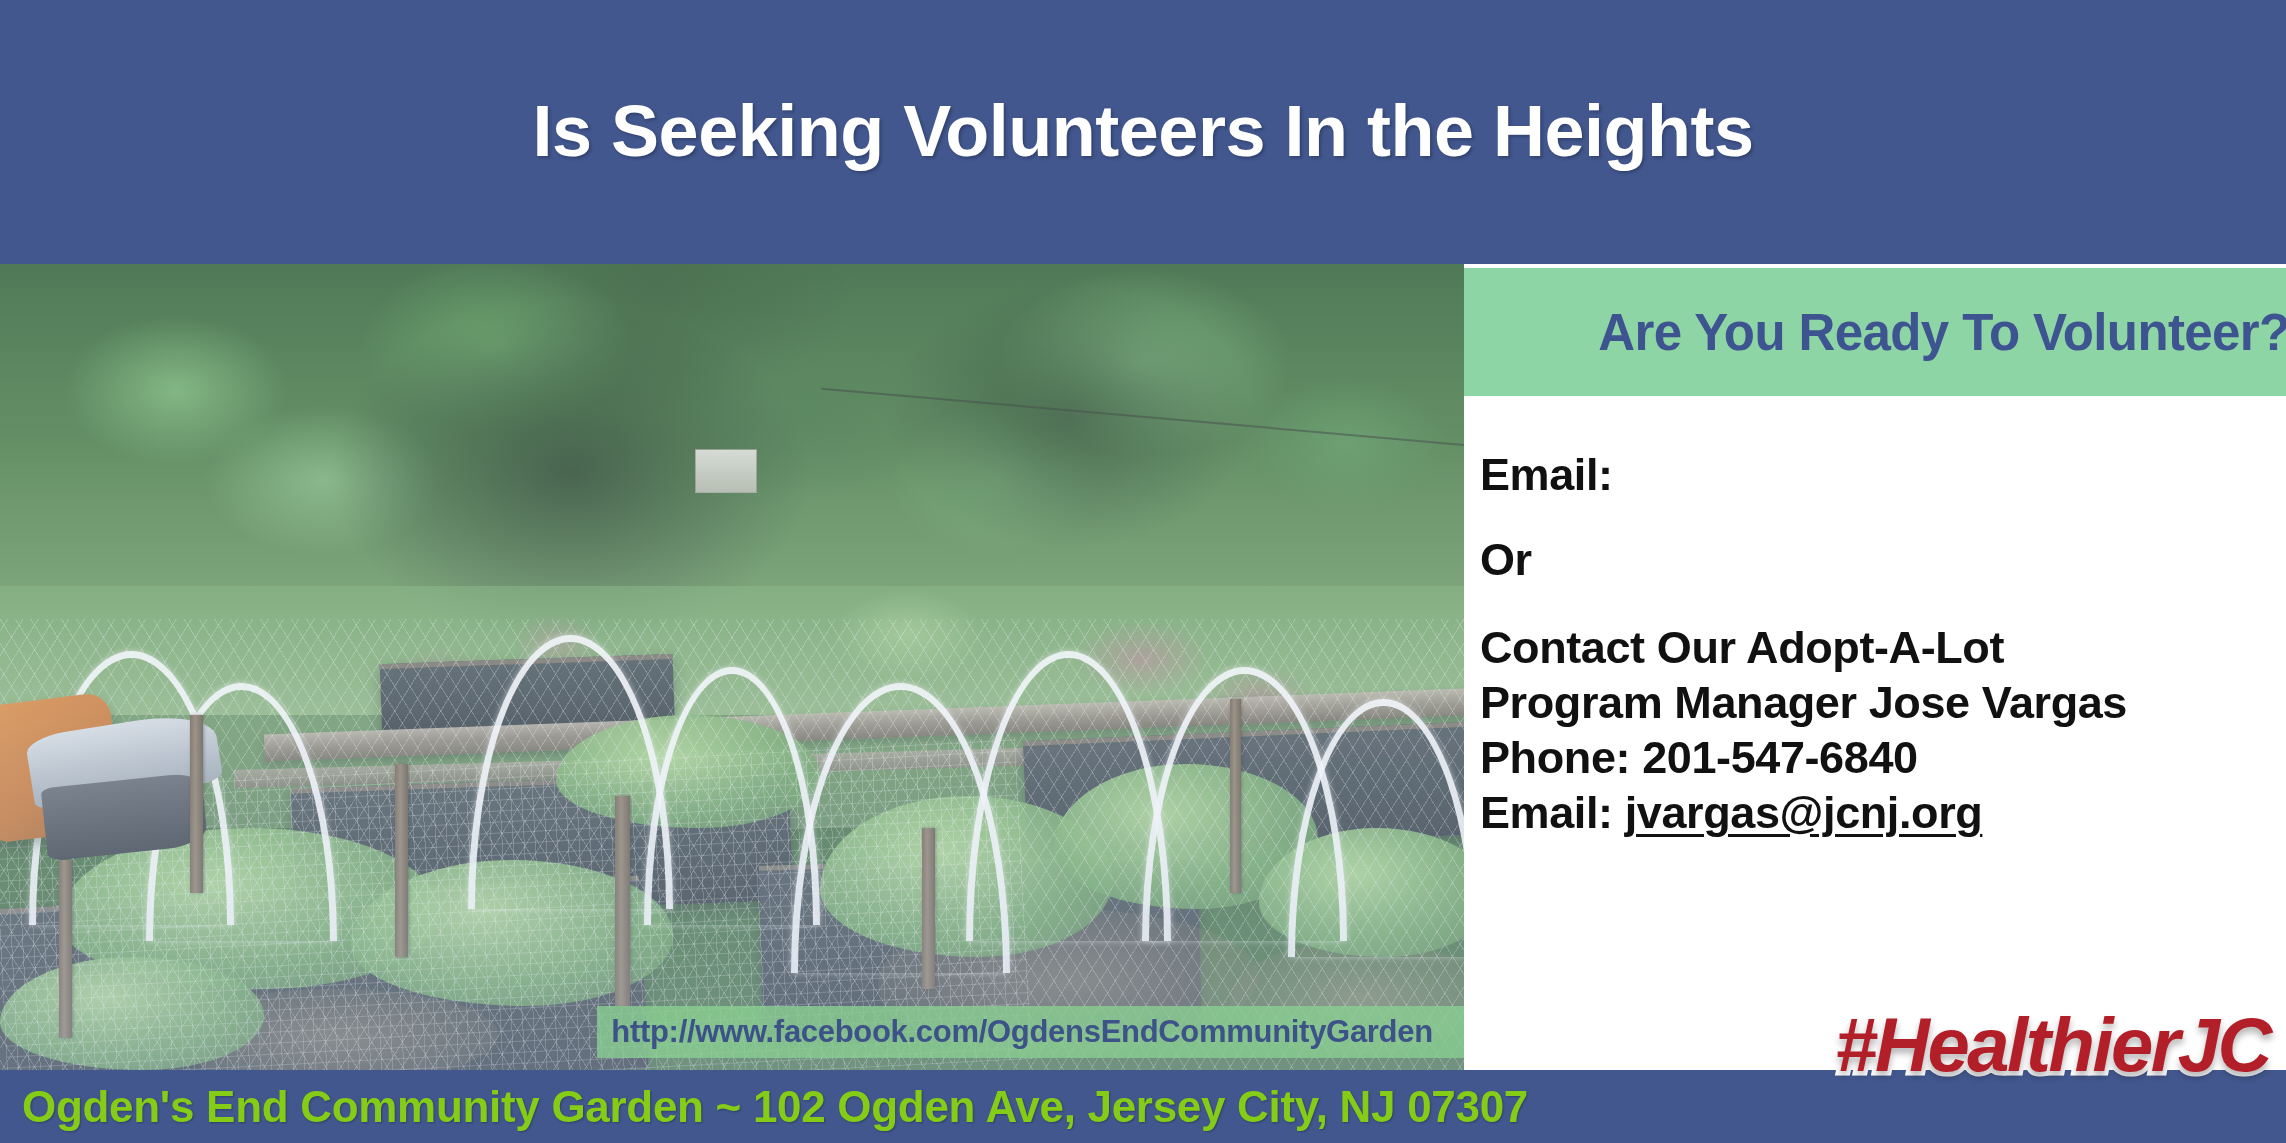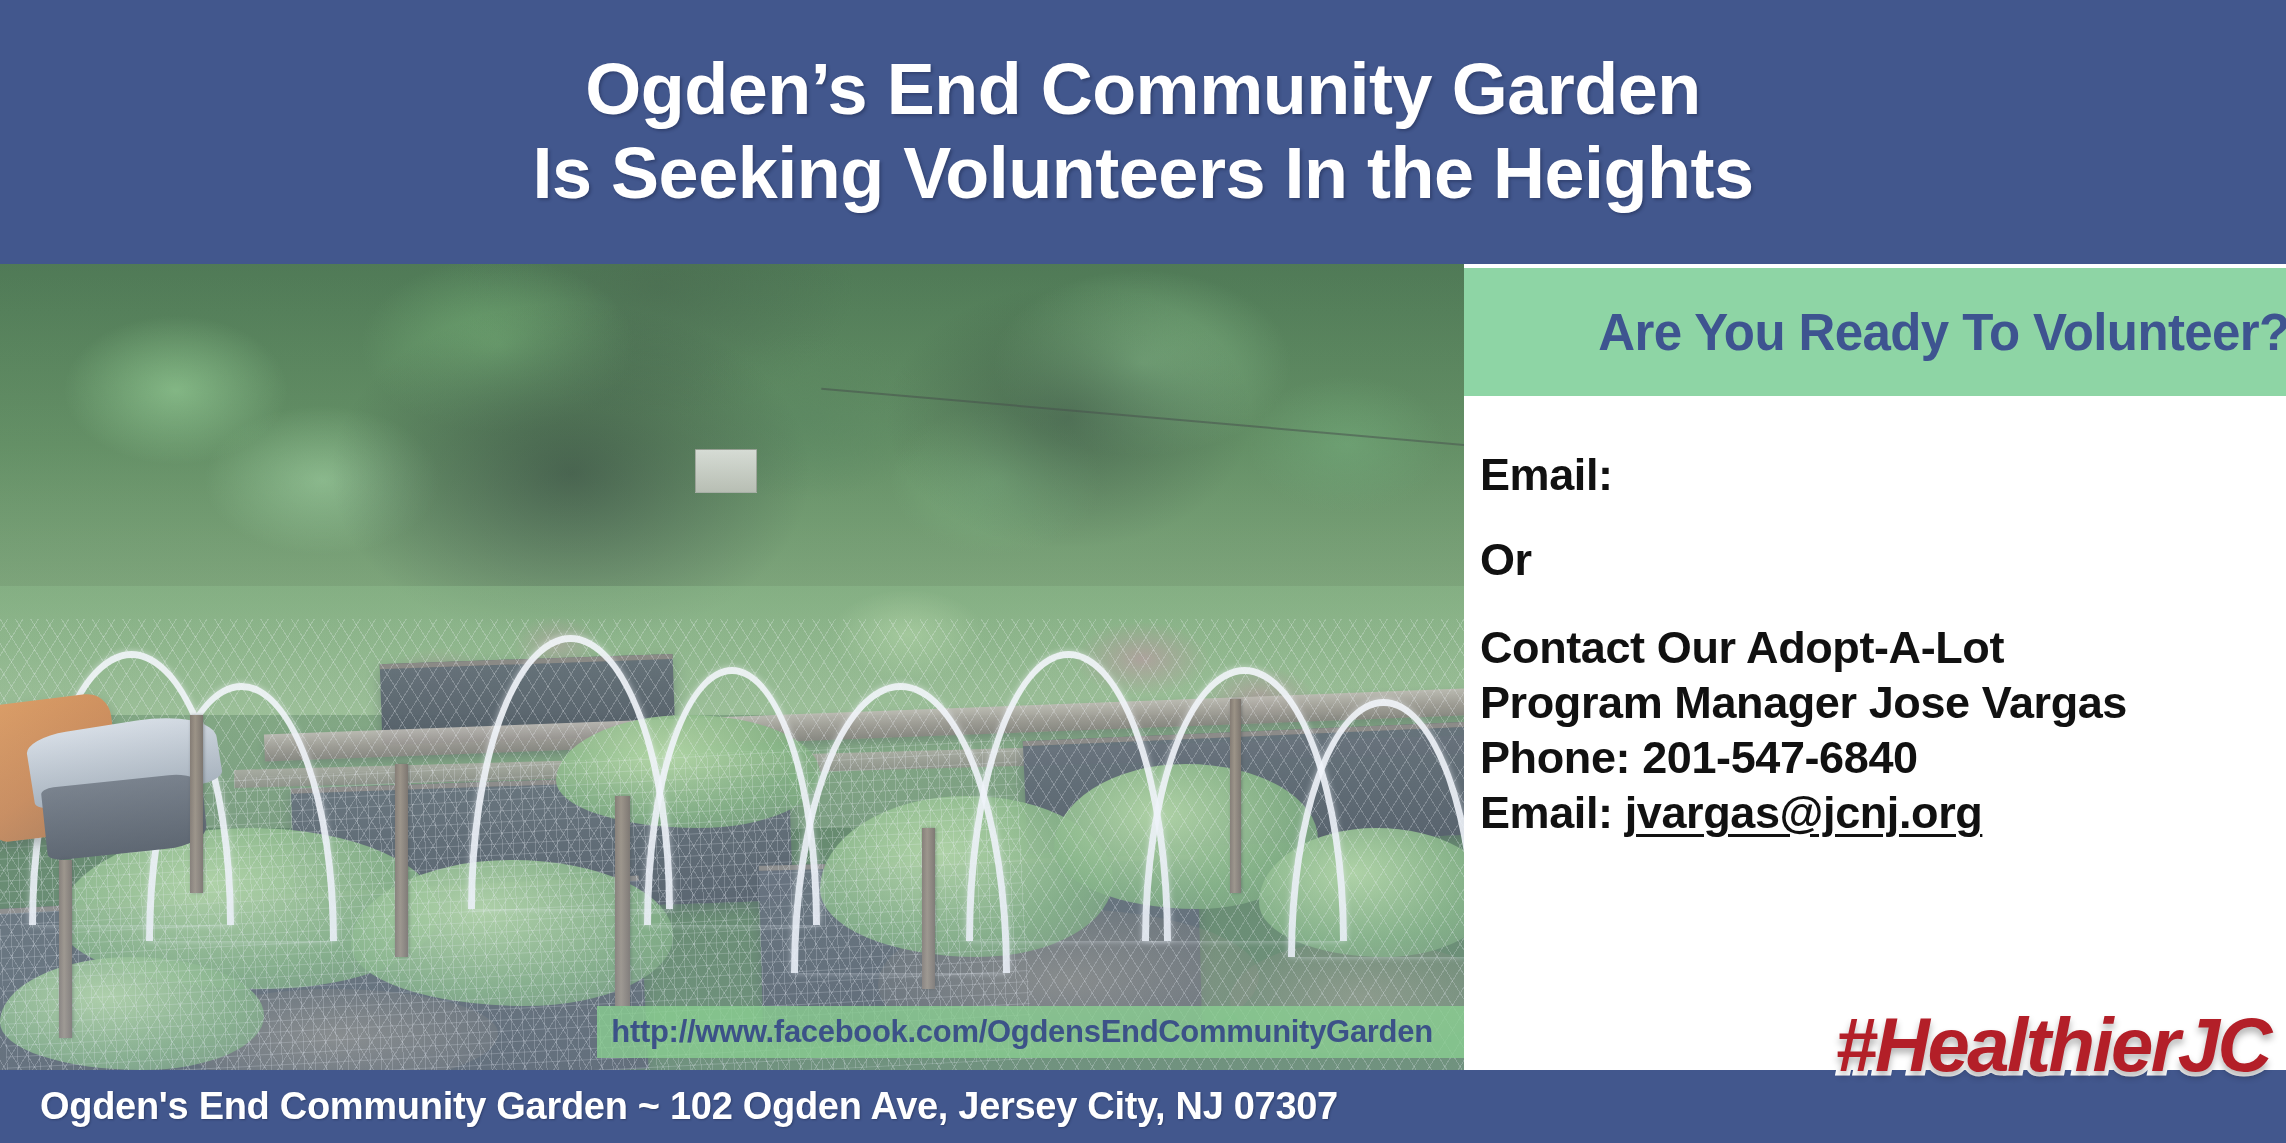--- a/index.html
+++ b/index.html
@@ -313,36 +313,35 @@
   }
 
   
   .bottom-bar {
     position:absolute; left:0; top:1070px;
     width:2286px; height:73px;
     background:#42578d;
     display:flex; align-items:center;
   }
   .bottom-text {
-    color:#ffffff;
-    font-size:38px;
+    color:#84cc16;
+    font-size:44px;
     font-weight:700;
     letter-spacing:-0.3px;
-    padding-left:40px;
+    padding-left:22px;
     white-space:nowrap;
     text-shadow:1px 1px 2px rgba(20,30,60,0.4);
   }
 </style>
 </head>
 <body>
 
 <div class="flyer">
 
   <div class="header-banner">
-    <div class="header-line">Ogden’s End Community Garden</div>
     <div class="header-line">Is Seeking Volunteers In the Heights</div>
   </div>
 
   <div class="photo">
     <div class="photo-canvas">
       <div class="canopy"></div>
       <div class="canopy-dark"></div>
       <div class="canopy-dark2"></div>
       <div class="sign"></div>
       <div class="wire"></div>

